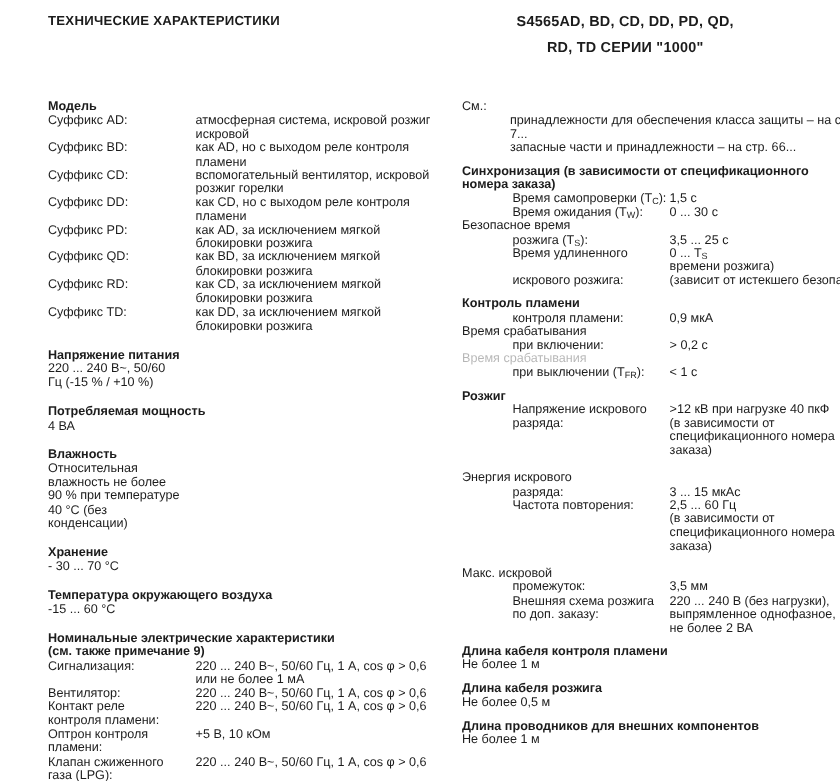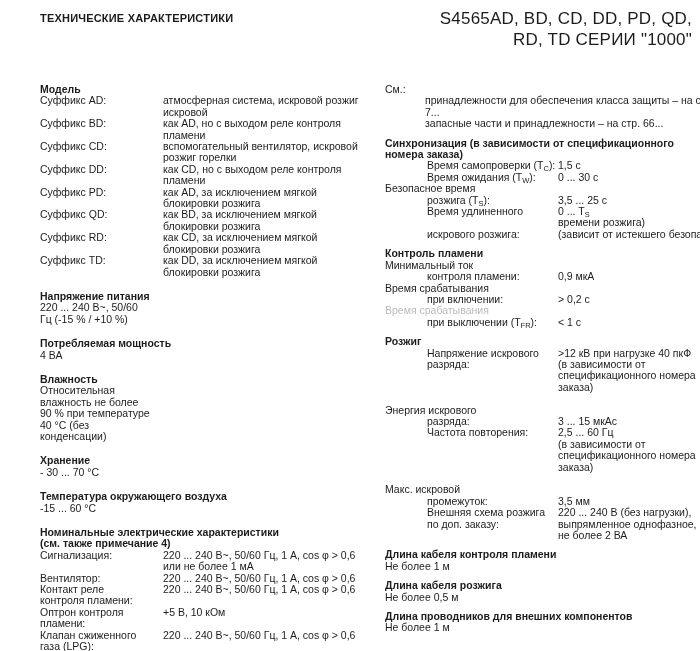--- a/index.html
+++ b/index.html
@@ -11,21 +11,21 @@
     font-family:"Liberation Sans",sans-serif;
     overflow:hidden;
   }
   .title-left{
     position:absolute;left:40px;top:12px;
     font-size:11px;font-weight:bold;white-space:nowrap;
     letter-spacing:.2px;
   }
   .title-right{
     position:absolute;left:350px;right:8px;top:8px;
-    text-align:right;font-size:17px;font-weight:normal;line-height:21px;
+    text-align:center;font-size:12px;font-weight:bold;line-height:21px;
     letter-spacing:.2px;
   }
   .col{
     position:absolute;top:84px;
     font-size:10.5px;line-height:11.4px;
   }
   .col-left{left:40px;width:322px;}
   .col-right{left:385px;width:308px;}
   .col-left .section{margin-bottom:13px;}
   .col-right .section{margin-bottom:8px;}
@@ -137,21 +137,21 @@
       <div class="section">
         <div class="heading">Хранение</div>
         <div class="line">- 30 ... 70 °C</div>
       </div>
       <div class="section">
         <div class="heading">Температура окружающего воздуха</div>
         <div class="line">-15 ... 60 °C</div>
       </div>
       <div class="section">
         <div class="heading">Номинальные электрические характеристики</div>
-        <div class="heading">(см. также примечание 4)</div>
+        <div class="heading">(см. также примечание 9)</div>
         <div class="row">
           <div class="lbl">Сигнализация:</div>
           <div class="val">220 ... 240 В~, 50/60 Гц, 1 А, cos φ &gt; 0,6</div>
         </div>
         <div class="row">
           <div class="lbl">&nbsp;</div>
           <div class="val">или не более 1 мА</div>
         </div>
         <div class="row">
           <div class="lbl">Вентилятор:</div>
@@ -205,21 +205,20 @@
           <div class="lbl">&nbsp;</div>
           <div class="val">времени розжига)</div>
         </div>
         <div class="row">
           <div class="lbl">искрового розжига:</div>
           <div class="val">(зависит от истекшего безопасного</div>
         </div>
       </div>
       <div class="section">
         <div class="heading">Контроль пламени</div>
-        <div class="line">Минимальный ток</div>
         <div class="row">
           <div class="lbl">контроля пламени:</div>
           <div class="val">0,9 мкА</div>
         </div>
         <div class="line">Время срабатывания</div>
         <div class="row">
           <div class="lbl">при включении:</div>
           <div class="val">&gt; 0,2 с</div>
         </div>
         <div class="line faded">Время срабатывания</div>

